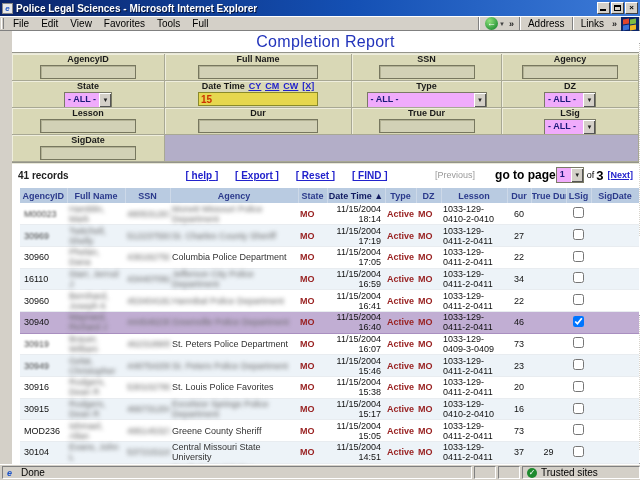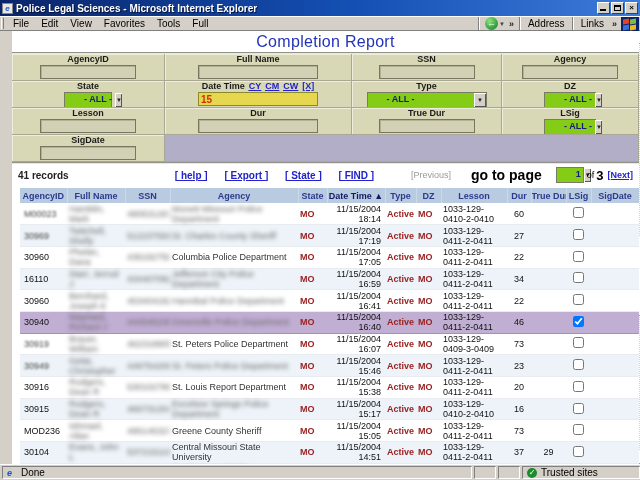--- a/index.html
+++ b/index.html
@@ -51,36 +51,36 @@
     background:#d9d8b6; border-top:2px groove #e8e8d8; border-bottom:2px groove #e8e8d8; }
   .fcell { height:27px; border-right:1px solid #a8a894; border-bottom:1px solid #a8a894;
     box-shadow:inset 1px 1px 0 #efeedd; text-align:center; overflow:hidden; }
   .fcell.lav { background:#b3aec8; box-shadow:none; }
   .flabel { font-size:9px; font-weight:bold; color:#1a1a1a; line-height:11px; display:block; }
   .ftext { display:block; margin:0 auto; width:96px; height:14px; background:#d2d1b6;
     border:1px solid #77775f; box-shadow:inset 1px 1px 0 #b2b194; font-size:9px; padding:0 2px; }
   .ftext.w2 { width:120px; }
   .ftext.yellow { background:#e6d74e; border:1px solid #8a8a2a; color:#cc3300; font-weight:bold;
     font-size:10px; text-align:left; box-shadow:none; }
-  .fsel { display:inline-flex; height:16px; border:1px solid #7a7a66; background:#84cc16; vertical-align:top;padding-left:16px; }
+  .fsel { display:inline-flex; height:16px; border:1px solid #7a7a66; background:#f0abfc; vertical-align:top; }
   .fsel .val { font-size:9px; font-weight:bold; color:#1a1a7a; padding:1px 3px 0 3px; white-space:nowrap; flex:1; text-align:left; }
   .fsel .btn { width:12px; background:#d4d0c8; border-left:1px solid #fff; border-top:1px solid #fff;
     box-shadow:inset -1px -1px 0 #555; font-size:6px; line-height:13px; color:#222; text-align:center; }
   .w-state{width:48px;} .w-type{width:120px;} .w-dz{width:52px;} .w-lsig{width:52px;}
   .dt-links { font-size:9px;text-decoration:underline; }
   .dt-links a { color:#2222cc; font-weight:bold; text-decoration:underline; margin-left:4px; }
 
   
   .records-bar { height:22px; display:flex; align-items:center; font-size:10px; padding:0 6px; background:#fff; }
   .rec-count { font-weight:bold; color:#222; width:120px; }
   .action-links { flex:1; text-align:center; }
   .action-links a { color:#2222cc; font-weight:bold; text-decoration:underline; margin:0 7px; font-size:10px; }
   .pager { display:flex; align-items:center; white-space:nowrap; }
   .pager .prev { color:#999; font-size:9px; margin-right:20px; }
-  .pager .goto { font-weight:bold; font-size:14px; margin-right:14px; }
+  .pager .goto { font-weight:bold; font-size:12px; margin-right:0; }
   .pager .fsel { width:28px; margin-right:3px; }
   .pager .of { font-size:9px; margin-right:2px; }
   .pager .total { font-weight:bold; font-size:13px; margin-right:4px; }
   .pager .next { color:#2222cc; font-weight:bold; font-size:9px; text-decoration:underline; }
 
   
   table.report { table-layout:fixed; border-collapse:collapse; width:614px; margin-left:8px; margin-top:2px; }
   col.c1{width:47px;} col.c2{width:58px;} col.c3{width:45px;} col.c4{width:128px;} col.c5{width:29px;}
   col.c6{width:58px;} col.c7{width:31px;} col.c8{width:25px;} col.c9{width:66px;} col.c10{width:24px;}
   col.c11{width:35px;} col.c12{width:25px;} col.c13{width:48px;}
@@ -244,21 +244,21 @@
           <input class="ftext" value="" style="">
         </div>
         <div class="fcell lav" style="grid-column:2 / 5;"></div>
       </div>
 
       <div class="records-bar">
         <span class="rec-count">41 records</span>
         <span class="action-links">
           <a href="#">[ help ]</a>
           <a href="#">[ Export ]</a>
-          <a href="#">[ State ]</a>
+          <a href="#">[ Reset ]</a>
           <a href="#">[ FIND ]</a>
         </span>
         <span class="pager">
           <span class="prev">[Previous]</span>
           <span class="goto">go to page</span>
           <span class="fsel">
               <span class="val">1</span>
               <span class="btn">▼</span>
             </span>
           <span class="of">of</span>
@@ -418,21 +418,21 @@
               <td class="c-lesson">1033-129-<br>0411-2-0411</td>
               <td class="c-dur">23</td>
               <td class="c-tdur"></td>
               <td class="c-lsig"><input type="checkbox" style=""></td>
               <td class="c-sig"></td>
             </tr>
             <tr>
               <td class="c-id">30916</td>
               <td class="c-name blur">Rodgers, Dean R</td>
               <td class="c-ssn blur">530102789</td>
-              <td class="c-agency blur-lite">St. Louis Report Department</td>
+              <td class="c-agency blur-lite">St. Louis Police Favorites</td>
               <td class="c-state red">MO</td>
               <td class="c-date">11/15/2004<br>15:38</td>
               <td class="c-type red">Active</td>
               <td class="c-dz red">MO</td>
               <td class="c-lesson">1033-129-<br>0411-2-0411</td>
               <td class="c-dur">20</td>
               <td class="c-tdur"></td>
               <td class="c-lsig"><input type="checkbox" style=""></td>
               <td class="c-sig"></td>
             </tr>

